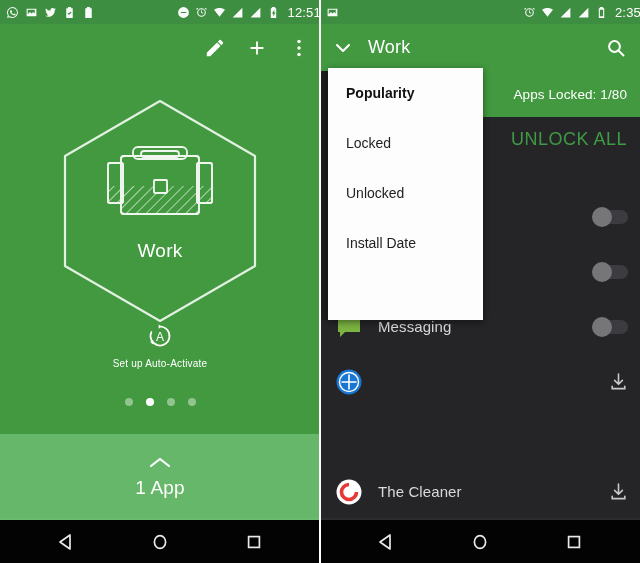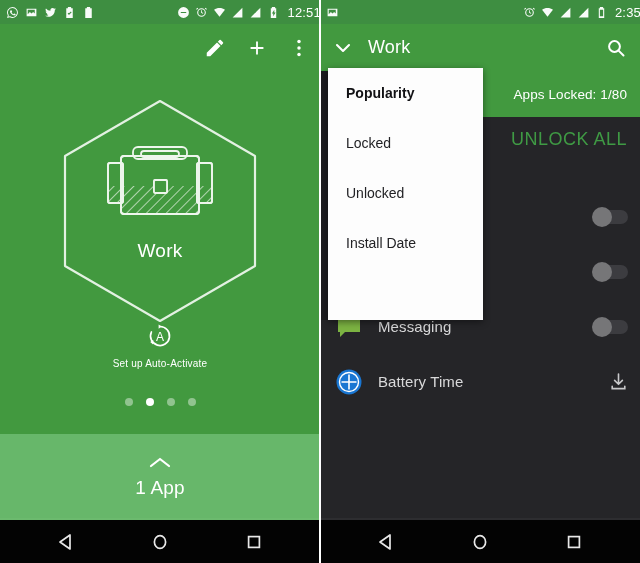--- a/index.html
+++ b/index.html
@@ -399,32 +399,48 @@
       </div>
 
       <div class="app-row" style="top:193px">
         <span class="app-icon">
           <svg viewBox="0 0 26 26">
             <circle cx="13" cy="13" r="12.5" fill="#1976d2"></circle>
             <circle cx="13" cy="13" r="9.5" fill="none" stroke="#ffffff" stroke-width="1.4"></circle>
             <path d="M13 5.5v15M5.5 13h15" stroke="#ffffff" stroke-width="1.6"></path>
           </svg>
         </span>
-        <span class="app-name">Battery Time</span>
         <span class="app-ctl">
           <span class="dl-icon">
             <svg viewBox="0 0 19 19">
                 <path d="M9.5 2v10M5.6 8.4l3.9 3.9 3.9-3.9" stroke-linecap="round" stroke-linejoin="round"></path>
                 <path d="M3.2 14.2v2.4h12.6v-2.4" stroke-linecap="round"></path>
               </svg>
           </span>
         </span>
       </div>
 
 
+      <div class="app-row" style="top:303px">
+        <span class="app-icon">
+          <svg viewBox="0 0 26 26">
+            <circle cx="13" cy="13" r="12.5" fill="#ffffff"></circle>
+            <path d="M13 5.5a7.5 7.5 0 1 0 7.5 7.5" fill="none" stroke="#e53935" stroke-width="3.6"></path>
+          </svg>
+        </span>
+        <span class="app-name">The Cleaner</span>
+        <span class="app-ctl">
+          <span class="dl-icon">
+            <svg viewBox="0 0 19 19">
+                <path d="M9.5 2v10M5.6 8.4l3.9 3.9 3.9-3.9" stroke-linecap="round" stroke-linejoin="round"></path>
+                <path d="M3.2 14.2v2.4h12.6v-2.4" stroke-linecap="round"></path>
+              </svg>
+          </span>
+        </span>
+      </div>
     </div>
 
     <div class="dd-strip"></div>
     <div class="dropdown">
       <div class="dd-item selected">Popularity</div>
       <div class="dd-item">Locked</div>
       <div class="dd-item">Unlocked</div>
       <div class="dd-item">Install Date</div>
     </div>
 

